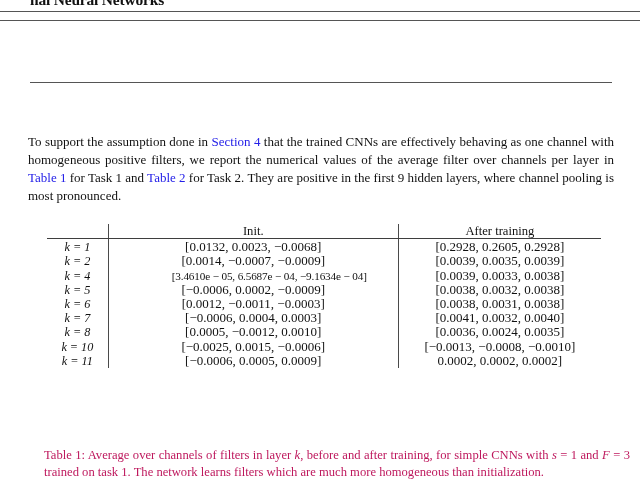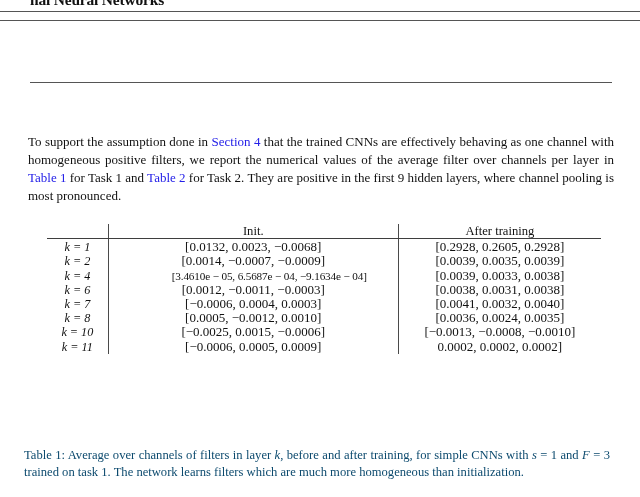--- a/index.html
+++ b/index.html
@@ -135,27 +135,27 @@
   tr.toprule-below > th {
     border-bottom: 1.1px solid #3e3e3e;
   }
   tr.first-data > td {
     padding-top: 1px;
   }
 
   
   .caption {
     position: absolute;
-    left: 24px;
+    left: 44px;
     top: 447px;
     width: 586px;
     font-size: 12.6px;
     line-height: 17.4px;
     text-align: justify;
-    color: #0c4a6e;
+    color: #be185d;
   }
   .caption .lastline { text-align: left; }
   .caption i { font-style: italic; }
 </style>
 </head>
 <body>
 
 <div class="page">
 
   <div class="running-header">nal Neural Networks</div>
@@ -195,20 +195,25 @@
           <td class="kcell">k = 2</td>
           <td class="vcell vsep">[0.0014, −0.0007, −0.0009]</td>
           <td class="vcell vsep">[0.0039, 0.0035, 0.0039]</td>
         </tr>
         <tr>
           <td class="kcell">k = 4</td>
           <td class="vcell vsep small">[3.4610e − 05, 6.5687e − 04, −9.1634e − 04]</td>
           <td class="vcell vsep">[0.0039, 0.0033, 0.0038]</td>
         </tr>
         <tr>
+          <td class="kcell">k = 5</td>
+          <td class="vcell vsep">[−0.0006, 0.0002, −0.0009]</td>
+          <td class="vcell vsep">[0.0038, 0.0032, 0.0038]</td>
+        </tr>
+        <tr>
           <td class="kcell">k = 6</td>
           <td class="vcell vsep">[0.0012, −0.0011, −0.0003]</td>
           <td class="vcell vsep">[0.0038, 0.0031, 0.0038]</td>
         </tr>
         <tr>
           <td class="kcell">k = 7</td>
           <td class="vcell vsep">[−0.0006, 0.0004, 0.0003]</td>
           <td class="vcell vsep">[0.0041, 0.0032, 0.0040]</td>
         </tr>
         <tr>

